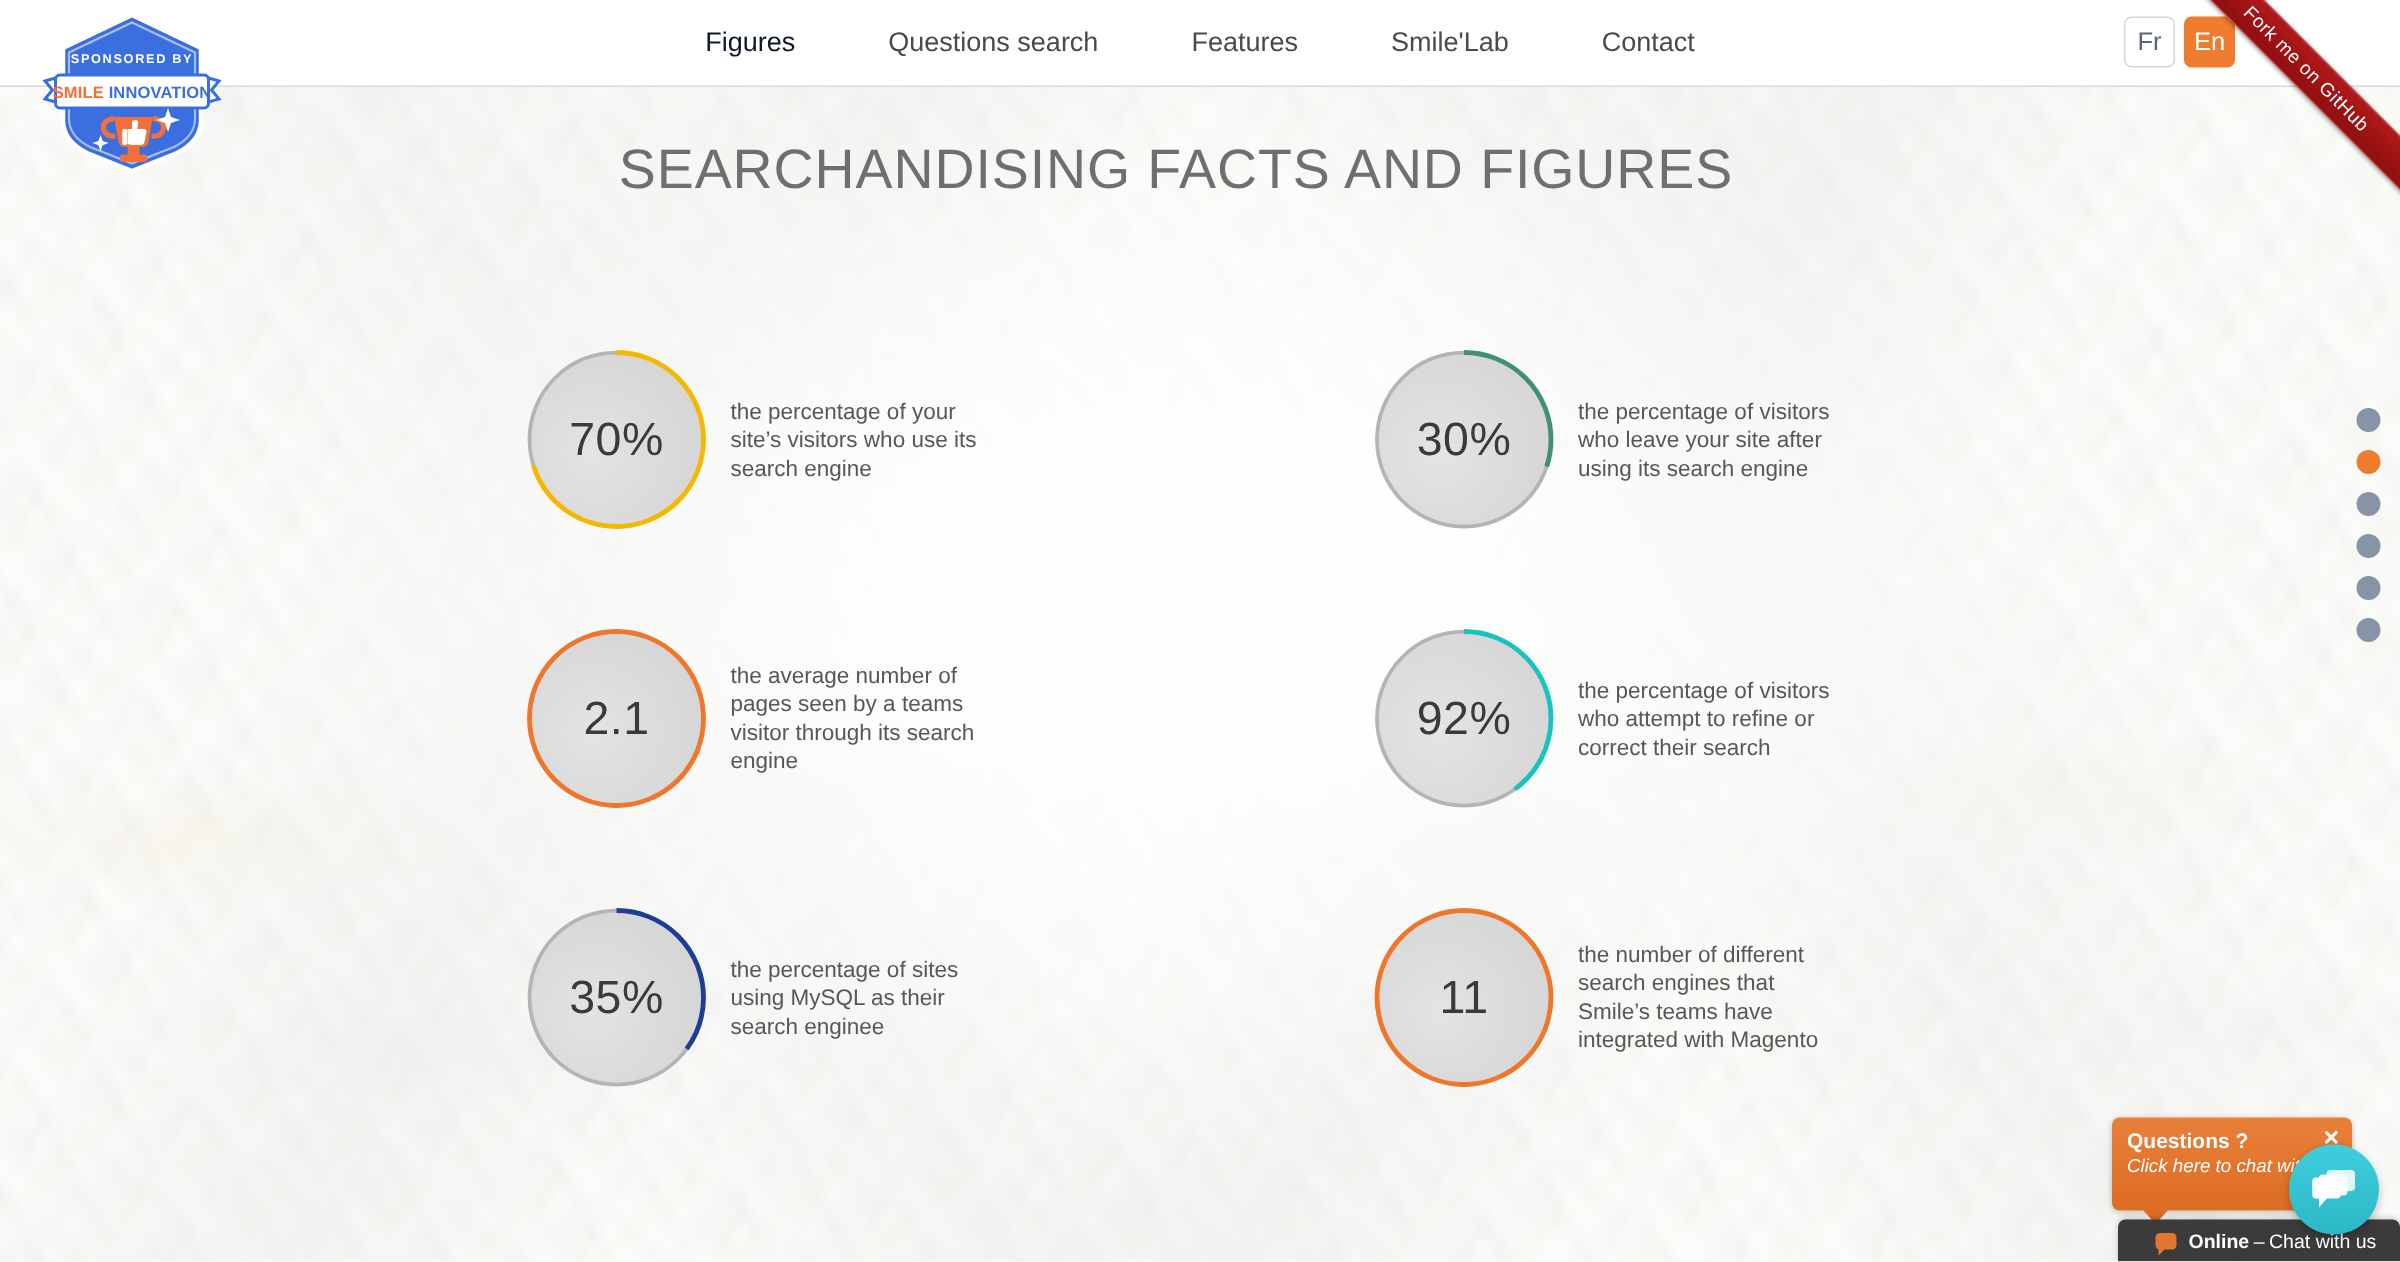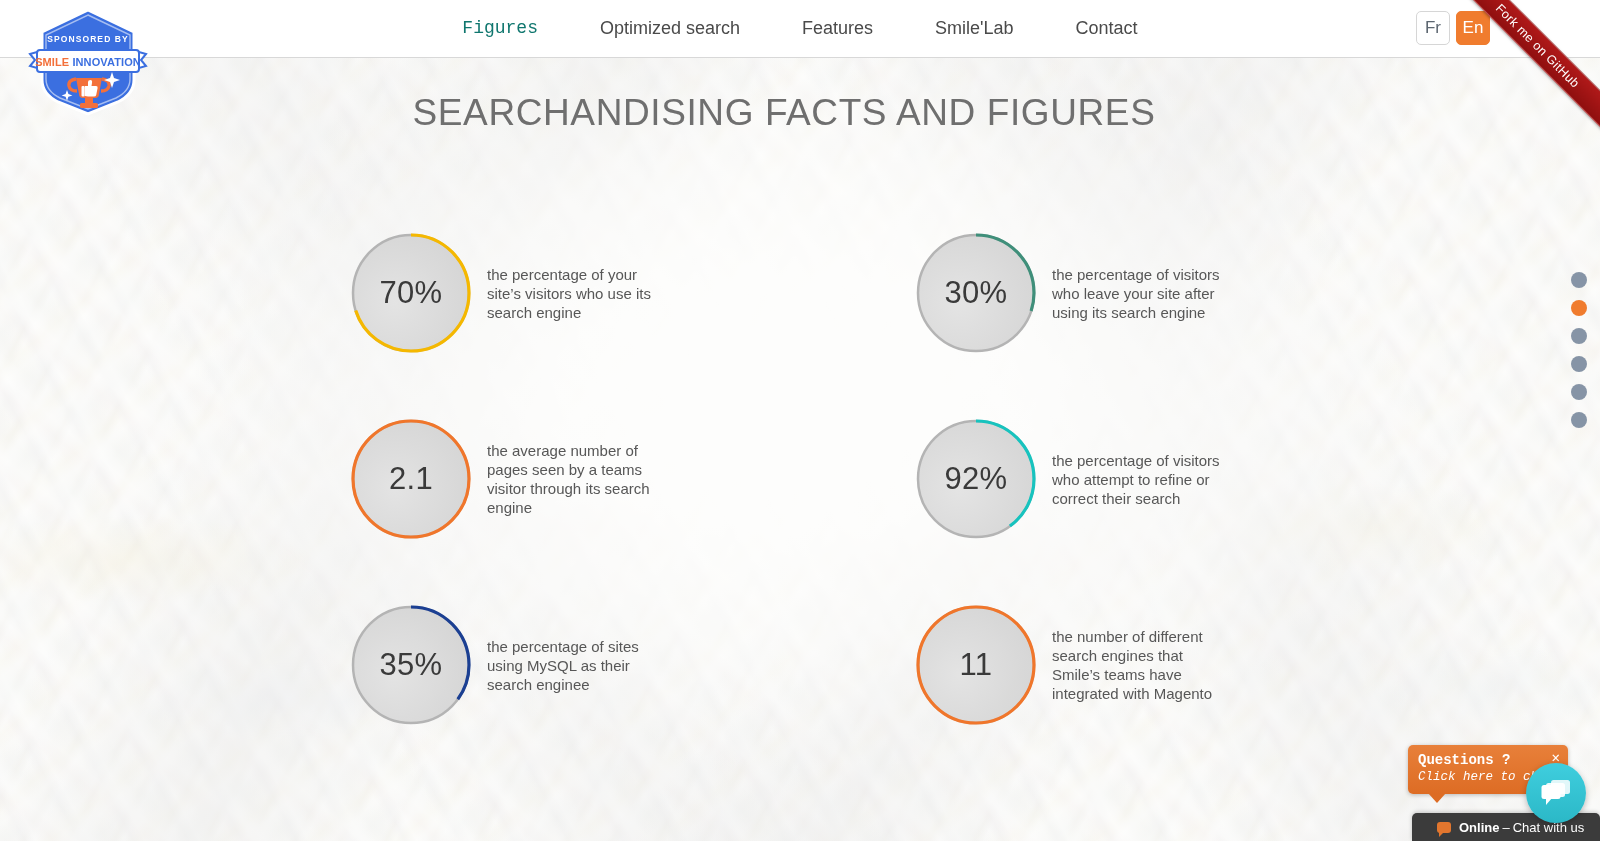--- a/index.html
+++ b/index.html
@@ -138,21 +138,21 @@
   }
   .nav-link {
     font-size: 18px;
     color: #4a4a4a;
     text-decoration: none;
     padding: 0 31px;
     line-height: 57px;
     white-space: nowrap;
     cursor: pointer;
   }
-  .nav-link.active { color: #0f766e; font-family: Liberation Mono, monospace; }
+  .nav-link.active { color: #0f172a; }
 
   
   .lang-switch {
     position: absolute;
     right: 110px; top: 11px;
     display: flex;
     gap: 6px;
     z-index: 45;
   }
   .lang-btn {
@@ -295,25 +295,24 @@
     width: 200px; height: 106px;
     z-index: 80;
   }
   .chat-tooltip {
     position: absolute;
     left: 8px; top: 10px;
     width: 160px;
     background: #e2762e;
     background: linear-gradient(180deg,#e8803a 0%, #dd6c24 100%);
     border-radius: 5px;
-    padding: 7px 10px 9px 10px;
+    padding: 7px 10px 22px 10px;
     color: #ffffff;
     box-shadow: 0 1px 4px rgba(0,0,0,.25);
     cursor: pointer;
-    font-family: Liberation Mono, monospace;
   }
   .chat-tooltip:after {
     content: "";
     position: absolute;
     left: 20px; bottom: -9px;
     border-left: 9px solid transparent;
     border-right: 9px solid transparent;
     border-top: 10px solid #dd6c24;
   }
   .chat-q {
@@ -395,21 +394,21 @@
     <div class="bg-streaks d"></div>
     <div class="bg-bands"></div>
     <div class="bg-color"></div>
     <div class="bg-glow"></div>
     <div class="bg-veil"></div>
   </div>
 
   <div class="navbar">
     <nav class="nav-links">
       <a class="nav-link active" href="#">Figures</a>
-      <a class="nav-link" href="#">Optimized search</a>
+      <a class="nav-link" href="#">Questions search</a>
       <a class="nav-link" href="#">Features</a>
       <a class="nav-link" href="#">Smile'Lab</a>
       <a class="nav-link" href="#">Contact</a>
     </nav>
 
     <div class="lang-switch">
       <div class="lang-btn">Fr</div>
       <div class="lang-btn active">En</div>
     </div>
   </div>

